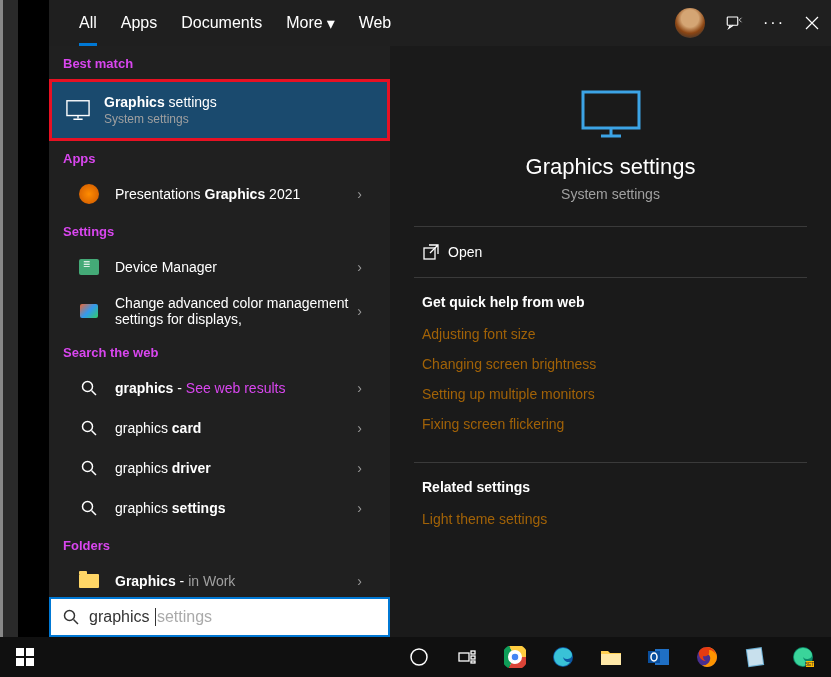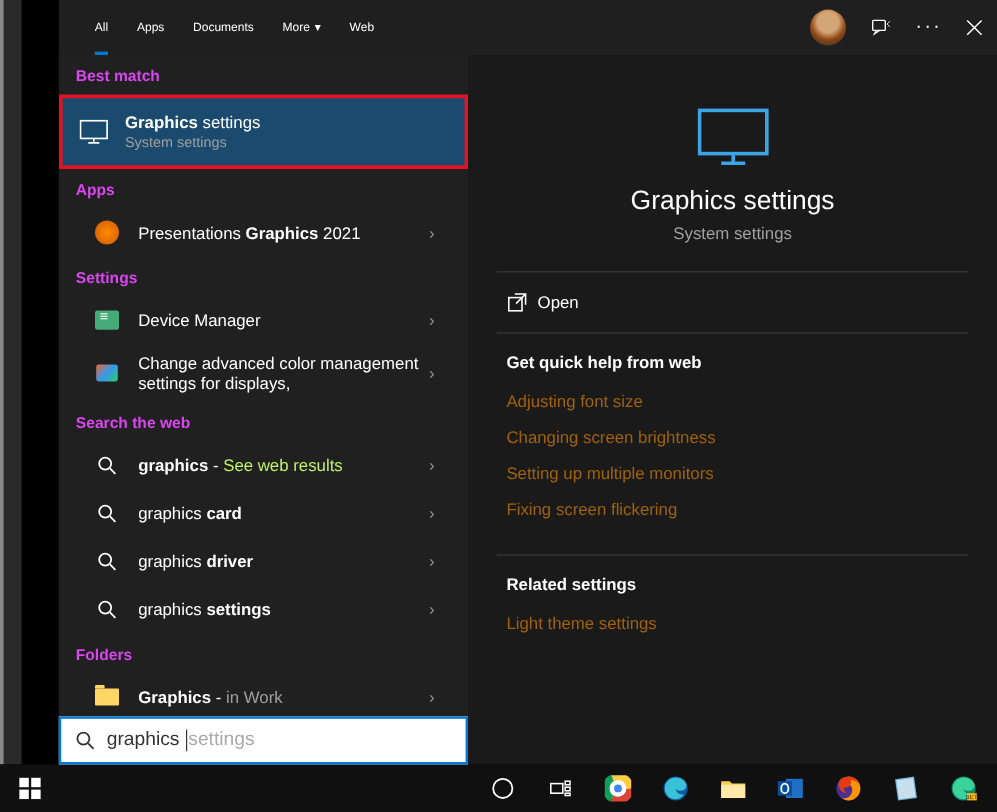--- a/index.html
+++ b/index.html
@@ -1,20 +1,20 @@
 <!DOCTYPE html>
 <html><head>
 <meta charset="utf-8">
 <style>
 * { margin: 0; padding: 0; box-sizing: border-box; font-family: 'Segoe UI', sans-serif; }
 body { background: #000; width: 831px; height: 677px; overflow: hidden; position: relative; }
 .left-strip { position: absolute; left: 0; top: 0; width: 18px; height: 637px; background: #2a2a2a; border-left: 3px solid #888; }
 .container { position: absolute; left: 49px; top: 0; width: 782px; height: 637px; display: flex; flex-direction: column; }
 .tabs { height: 46px; background: #1f1f1f; display: flex; align-items: center; padding-left: 18px; position: relative; }
-.tab { color: #fff; font-size: 10px; padding: 0 12px; height: 46px; display: flex; align-items: center; cursor: pointer; position: relative; }
+.tab { color: #fff; font-size: 16px; padding: 0 12px; height: 46px; display: flex; align-items: center; cursor: pointer; position: relative; }
 .tab.active::after { content: ''; position: absolute; bottom: 0; left: 12px; right: 12px; height: 3px; background: #0078d4; }
 .tab.more { display: flex; align-items: center; gap: 4px; }
 .tab-right { position: absolute; right: 12px; display: flex; align-items: center; gap: 20px; }
 .avatar { width: 30px; height: 30px; border-radius: 50%; background: radial-gradient(circle at 50% 35%, #d4a574 35%, #8b4513 60%, #333 90%); }
 .header-icon { color: #fff; font-size: 16px; cursor: pointer; }
 .body { flex: 1; display: flex; background: #202020; overflow: hidden; }
 .left-pane { width: 341px; background: #202020; overflow-y: auto; }
 .section-header { color: #d946ef; font-size: 13px; font-weight: 600; padding: 10px 14px 8px; }
 .result-item { display: flex; align-items: center; padding: 8px 28px; cursor: pointer; position: relative; min-height: 40px; }
 .result-item.highlighted { background: #1a4a6e; border: 3px solid #e81123; padding: 12px 14px; }
@@ -124,21 +124,21 @@
       </div>
 
       <div class="section-header">Search the web</div>
       <div class="result-item">
         <div class="result-icon">
             <svg width="16" height="16" viewBox="0 0 16 16" fill="none" stroke="#fff" stroke-width="1.5">
               <circle cx="6.5" cy="6.5" r="5"></circle>
               <path d="M10.5 10.5L15 15"></path>
             </svg>
           </div>
-        <div class="result-text"><b>graphics</b><span> - </span><span style="color:#bef264;">See web results</span></div>
+        <div class="result-text"><b>graphics</b><span> - </span><span style="color:#d946ef;">See web results</span></div>
         <div class="chevron">›</div>
       </div>
       <div class="result-item">
         <div class="result-icon">
             <svg width="16" height="16" viewBox="0 0 16 16" fill="none" stroke="#fff" stroke-width="1.5">
               <circle cx="6.5" cy="6.5" r="5"></circle>
               <path d="M10.5 10.5L15 15"></path>
             </svg>
           </div>
         <div class="result-text"><span>graphics </span><b>card</b></div>

